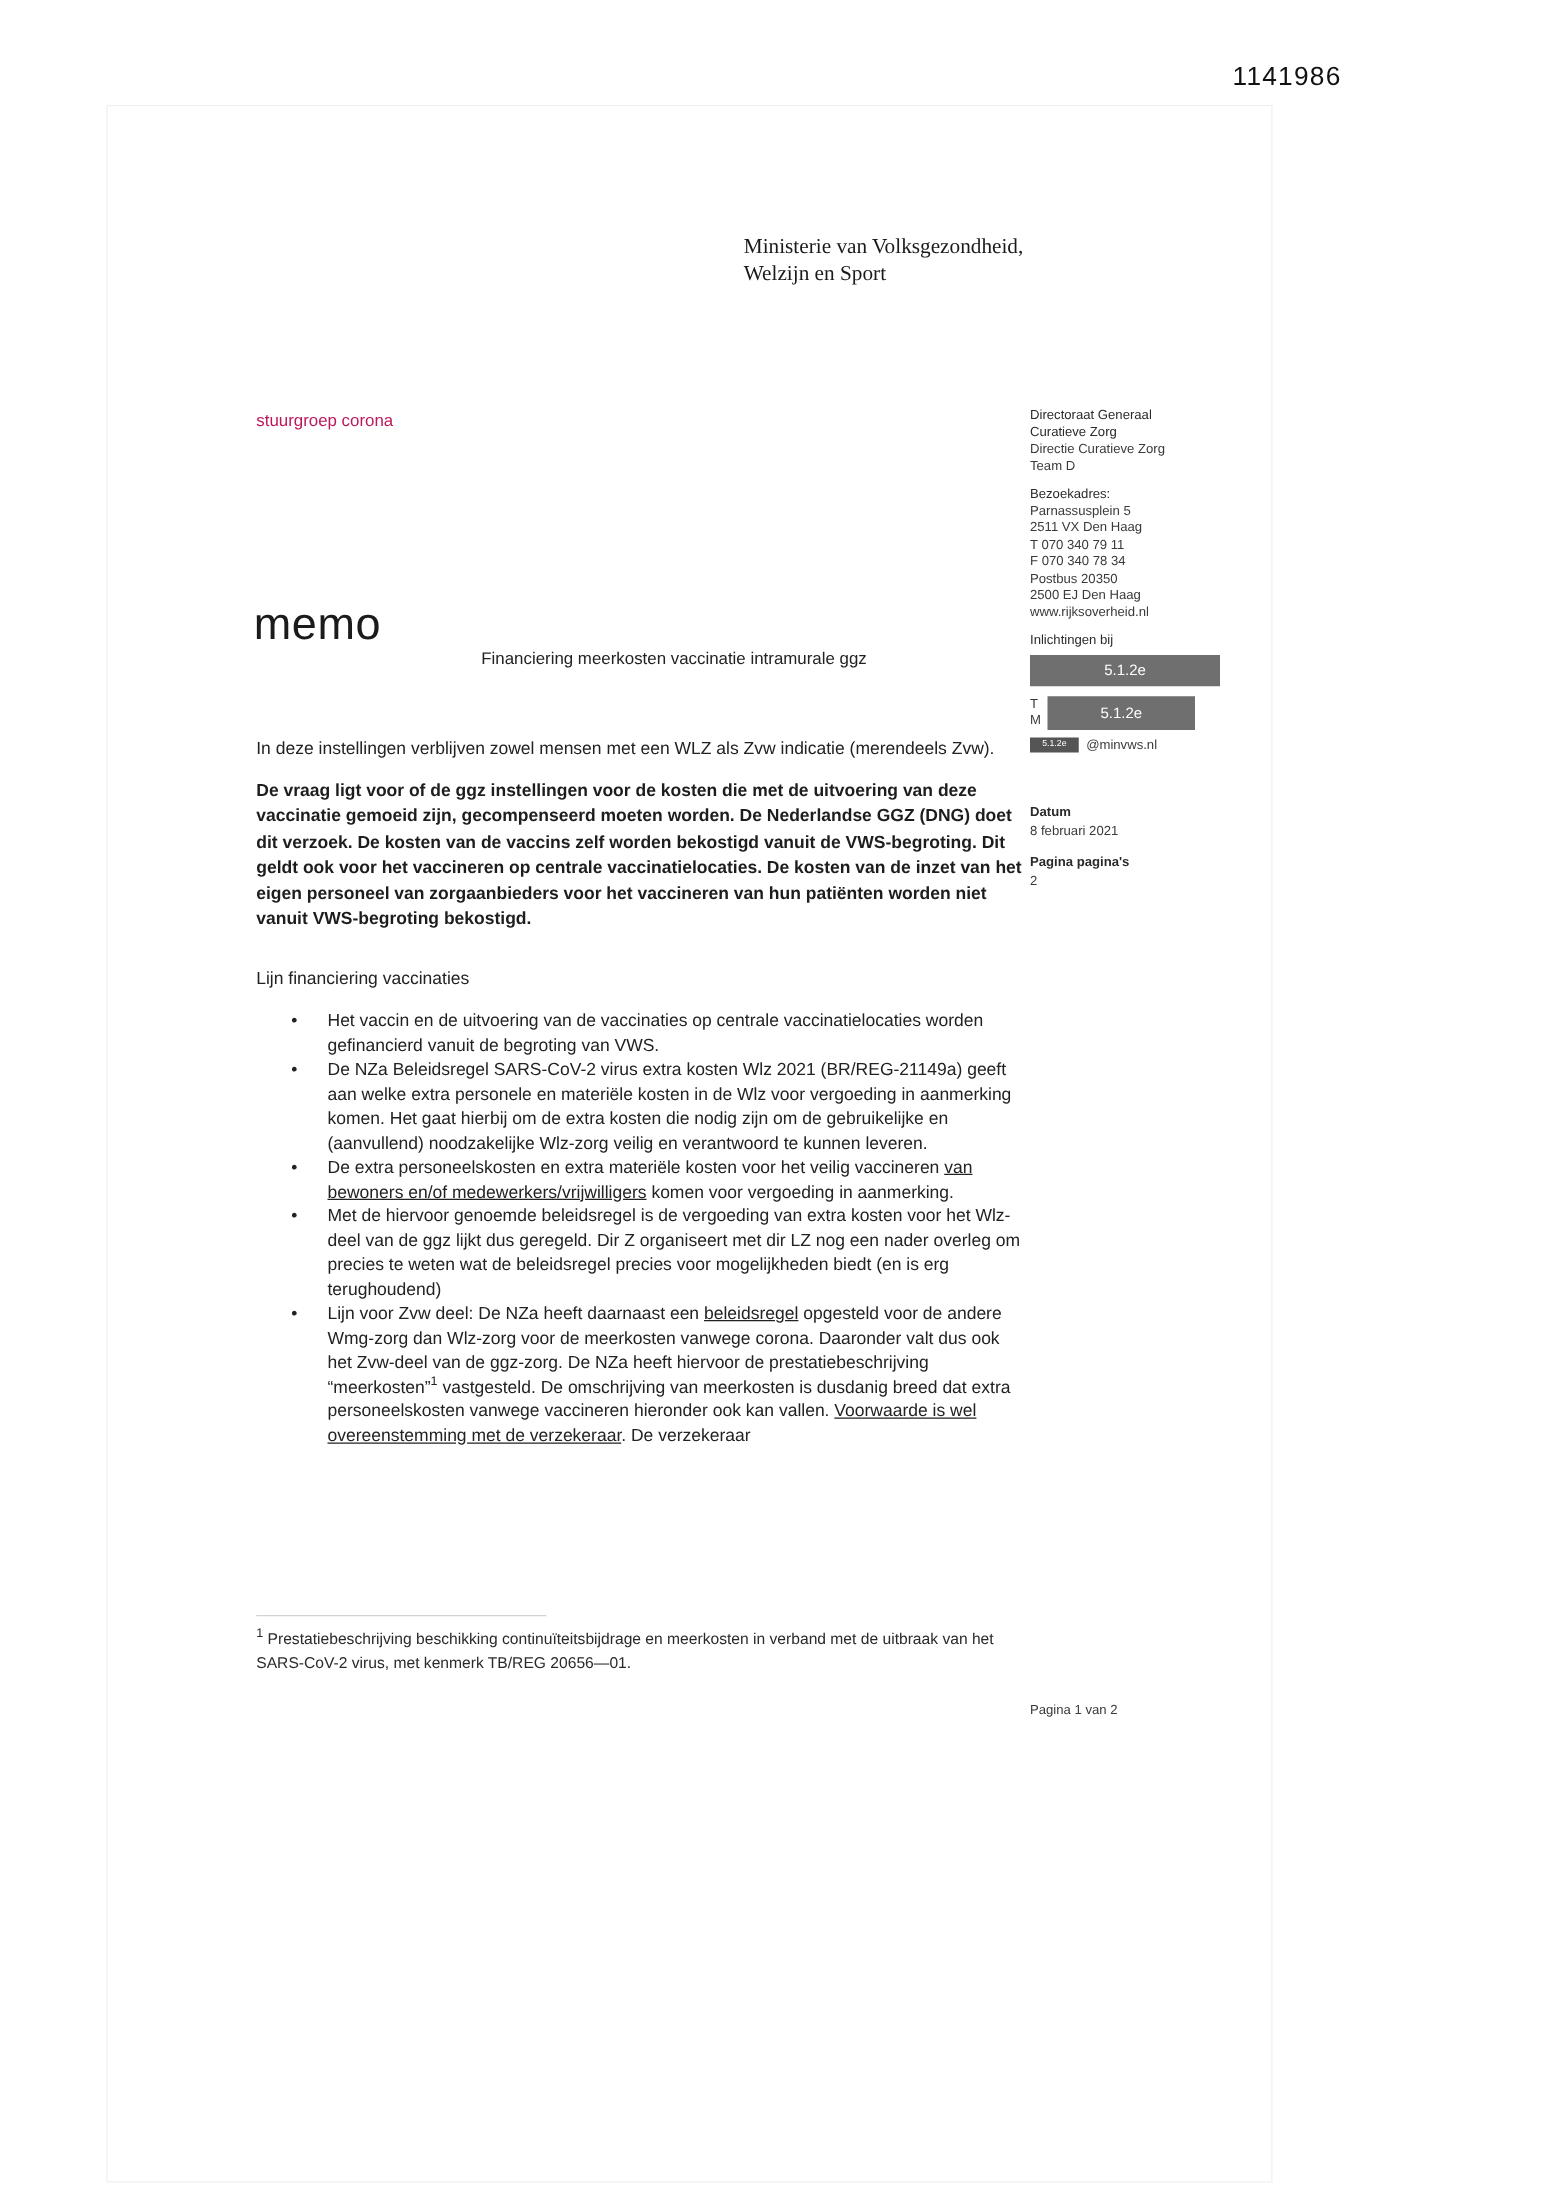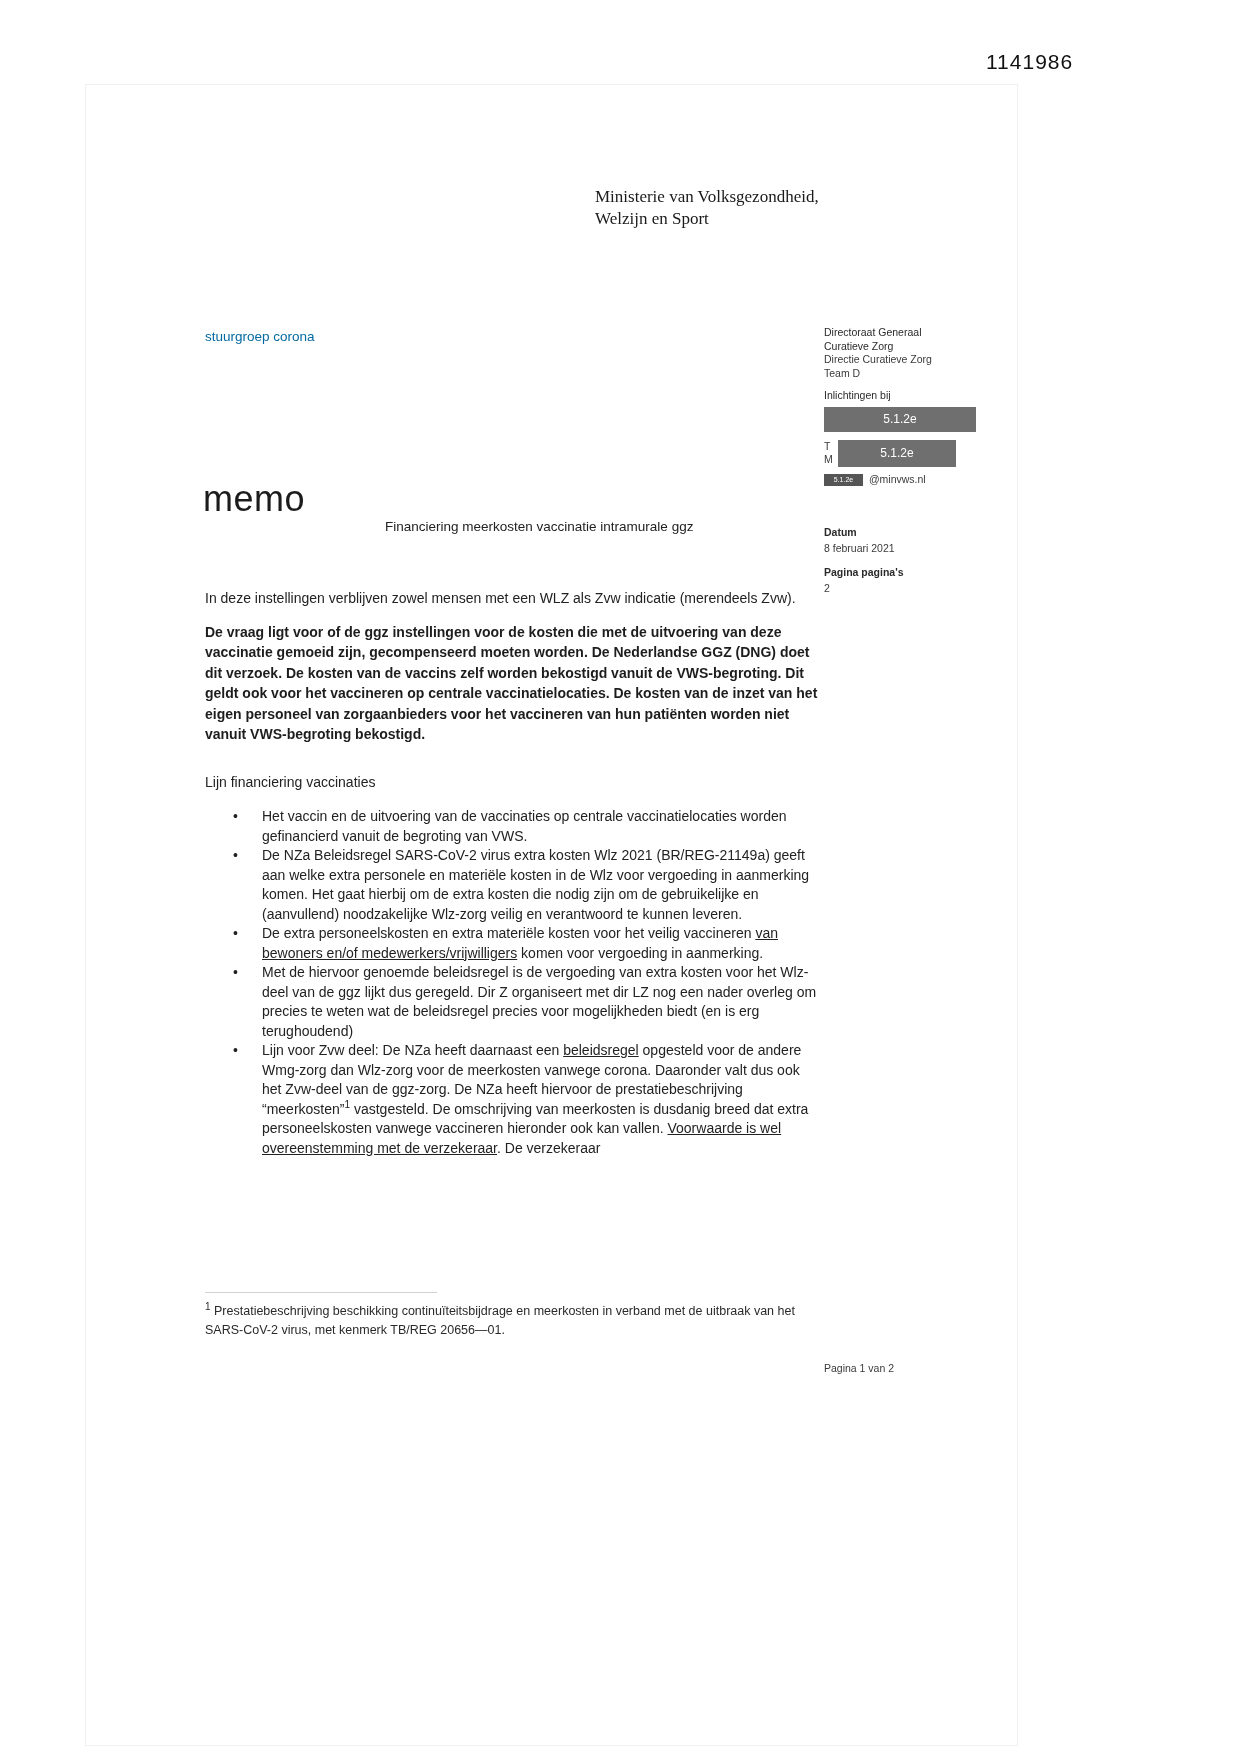--- a/index.html
+++ b/index.html
@@ -19,21 +19,21 @@
     position:absolute; left:958px; top:50px;
     font-size:21px; letter-spacing:1px; color:#111;margin-left:28px;
   }
   .ministry {
     position:absolute; left:595px; top:186px;
     font-family:"Liberation Serif", serif;
     font-size:17px; line-height:22px; color:#1a1a1a;
   }
   .recipient {
     position:absolute; left:205px; top:329px;
-    font-size:13.5px; color:#0369a1;
+    font-size:13.5px; color:#be185d;
   }
   .memo-title {
     position:absolute; left:203px; top:478px;
     font-size:36px; color:#1b1b1b; letter-spacing:0.5px;
   }
   .memo-subject {
     position:absolute; left:385px; top:519px;
     font-size:13.5px; color:#222;
   }
 
@@ -114,20 +114,30 @@
 <div class="memo-subject">Financiering meerkosten vaccinatie intramurale ggz</div>
 
 <div class="sidebar">
   <div class="sb-block">
     <div class="sb-bold">Directoraat Generaal</div>
     <div class="sb-bold">Curatieve Zorg</div>
     <div>Directie Curatieve Zorg</div>
     <div>Team D</div>
   </div>
 
+  <div class="sb-block">
+    <div class="sb-bold">Bezoekadres:</div>
+    <div>Parnassusplein 5</div>
+    <div>2511 VX  Den Haag</div>
+    <div>T  070 340 79 11</div>
+    <div>F  070 340 78 34</div>
+    <div>Postbus 20350</div>
+    <div>2500 EJ  Den Haag</div>
+    <div>www.rijksoverheid.nl</div>
+  </div>
 
   <div>
     <div class="sb-bold">Inlichtingen bij</div>
     <span class="redact-lg">5.1.2e</span>
   </div>
 
   <div class="tm-block">
     <div class="tm-letters">
       <div>T</div>
       <div>M</div>

